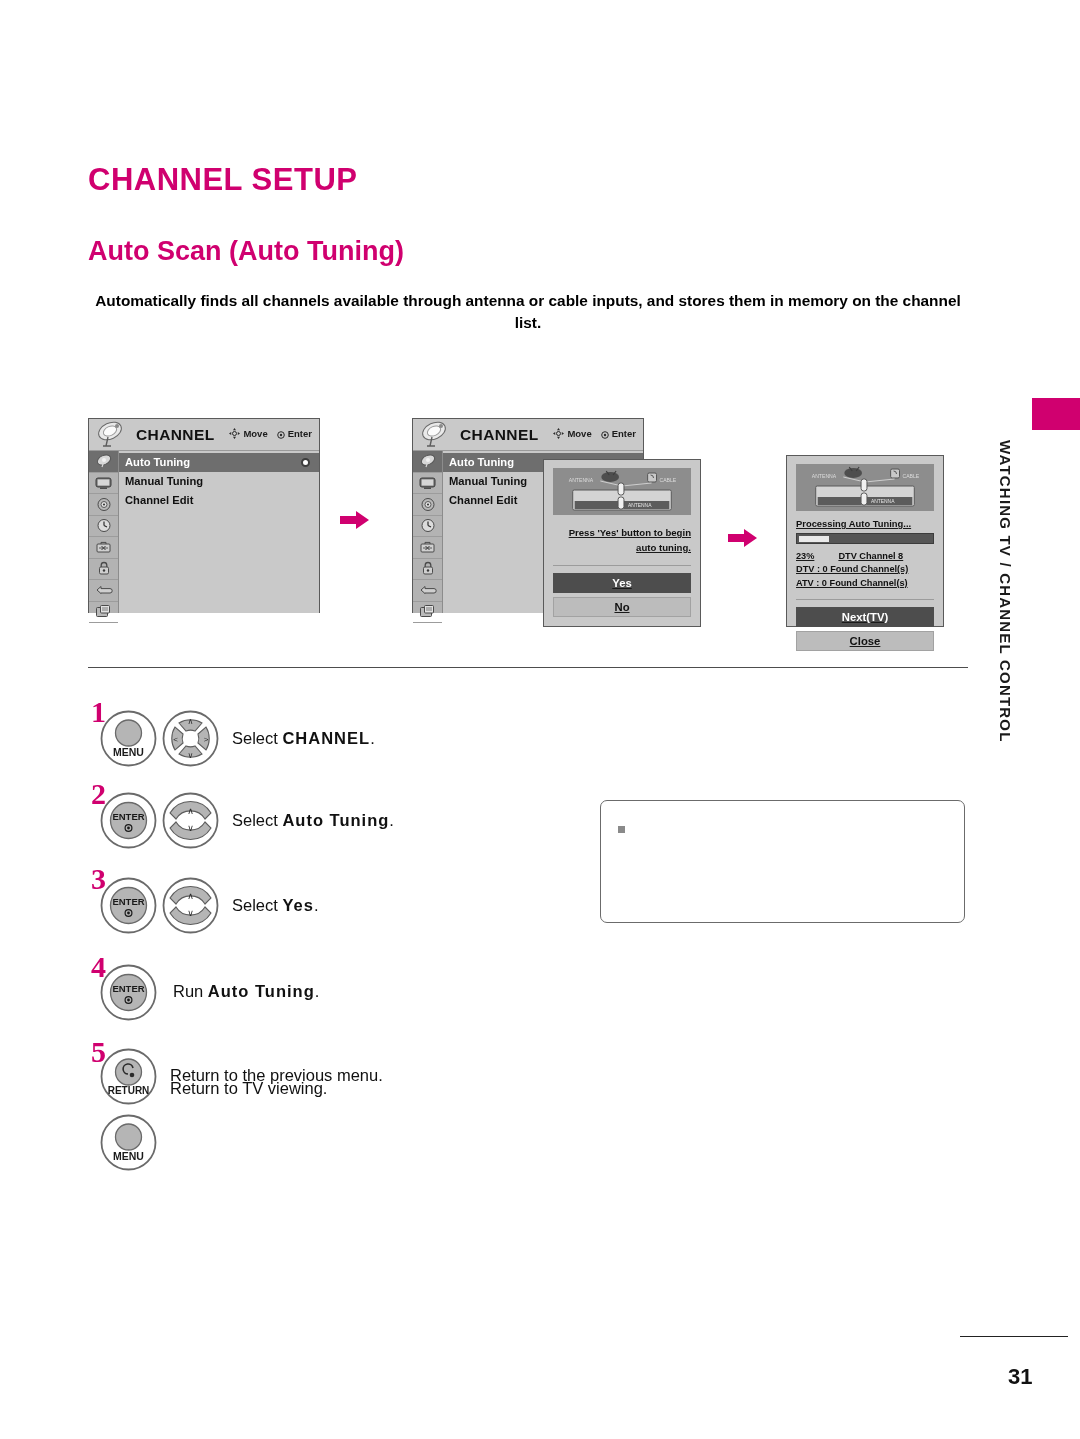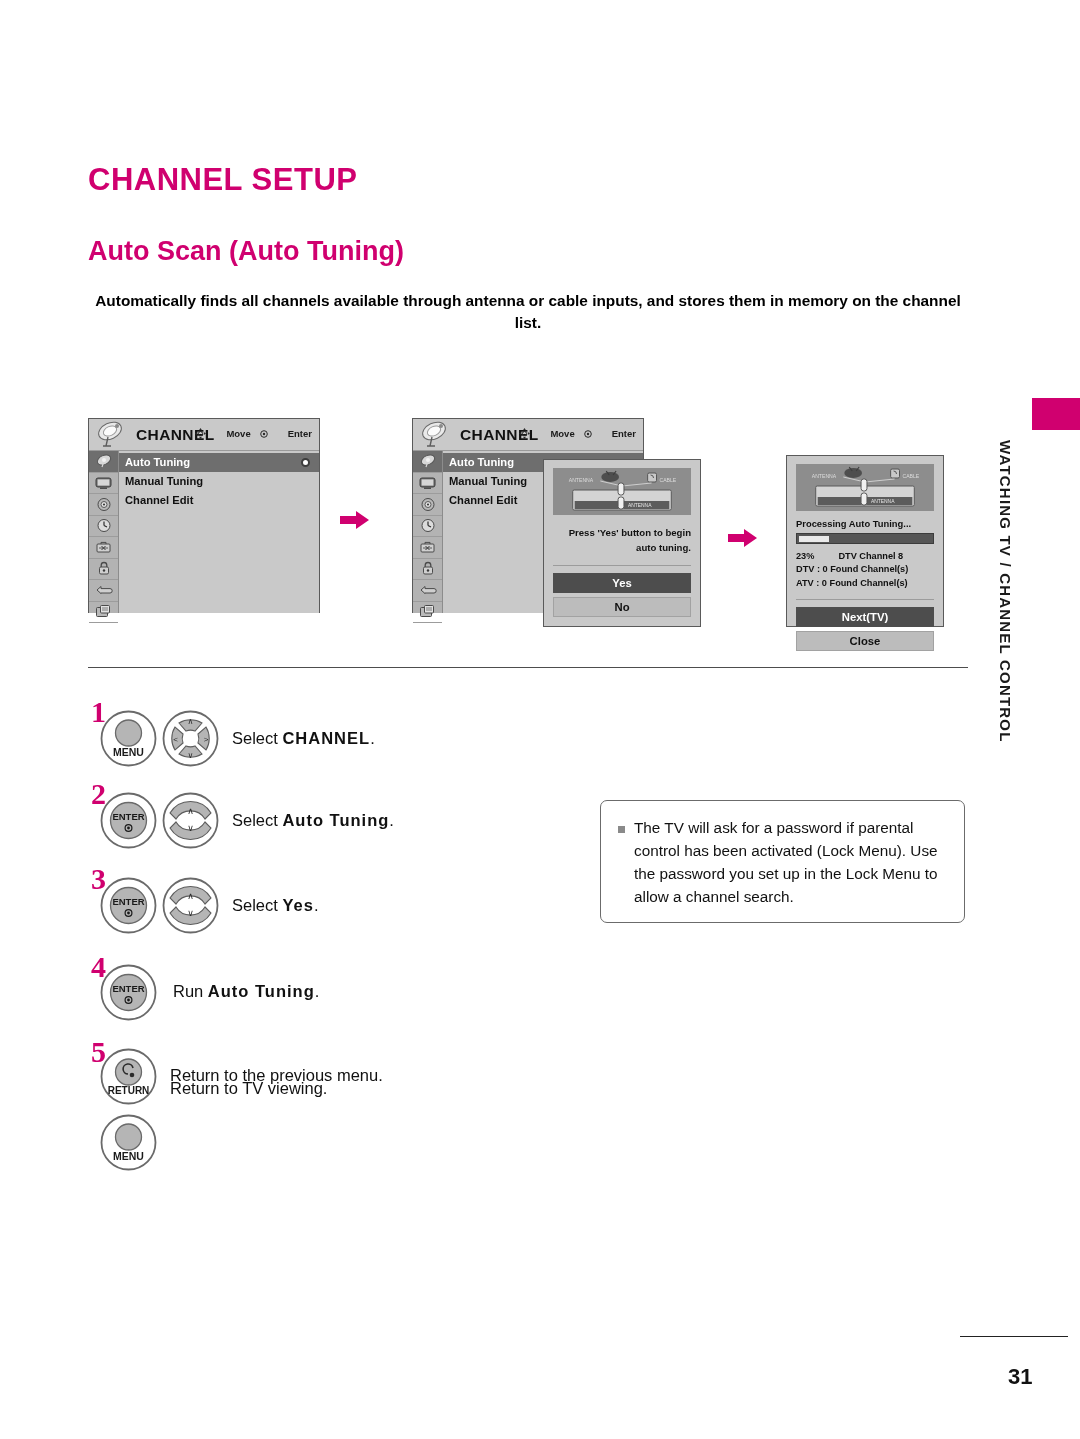--- a/index.html
+++ b/index.html
@@ -102,22 +102,22 @@
     top: 9px;
     display: flex;
     align-items: center;
     gap: 9px;
     font-size: 9.5px;
     font-weight: bold;
     color: #1b1b1b;
   }
   .hint {
     display: flex;
-    align-items: center;
-    gap: 20px;
+    align-items: flex-end;
+    gap: 3px;
   }
   .osd-body {
     display: flex;
     height: calc(100% - 31px);
   }
   .osd-rail {
     width: 29px;
     background: #b3b3b3;
     border-right: 1px solid #8c8c8c;
     flex: none;
@@ -161,20 +161,21 @@
     box-sizing: border-box;
   }
 
   
   .osd-dialog {
     position: absolute;
     background: #c9c9c9;
     border: 1px solid #5a5a5a;
     box-sizing: border-box;
     padding: 8px 9px 25px 9px;
+    text-decoration: underline;
   }
   .ant-pic {
     width: 100%;
     height: 47px;
     background: #8d8d8d;
     position: relative;
     overflow: hidden;
   }
   .dlg-text {
     font-size: 9.6px;
@@ -671,17 +672,16 @@
   <circle cx="28.5" cy="28.5" r="27" fill="#fff" stroke="#6a6a6a" stroke-width="1.8"></circle>
   <circle cx="28.5" cy="23" r="13" fill="#b5b5b5" stroke="#6a6a6a" stroke-width="1.3"></circle>
   <text x="28.5" y="46" text-anchor="middle" font-family="Liberation Sans, sans-serif" font-size="10.5" font-weight="bold" fill="#1a1a1a">MENU</text>
 </svg>
 <div class="step-label" style="left:170px; top:1079px;">
   <span>Return to TV viewing.</span>
 </div>
 
 <div id="note-box">
   <div id="note-bullet"></div>
-  <div id="note-text">The TV will ask for a password if parental control has been activated (Lock Menu). Use the password you set up in the Lock Menu to allow a channel search.</div>
 </div>
 
 <div id="footer-rule"></div>
 <div id="page-number">31</div>
 
 </body></html>

